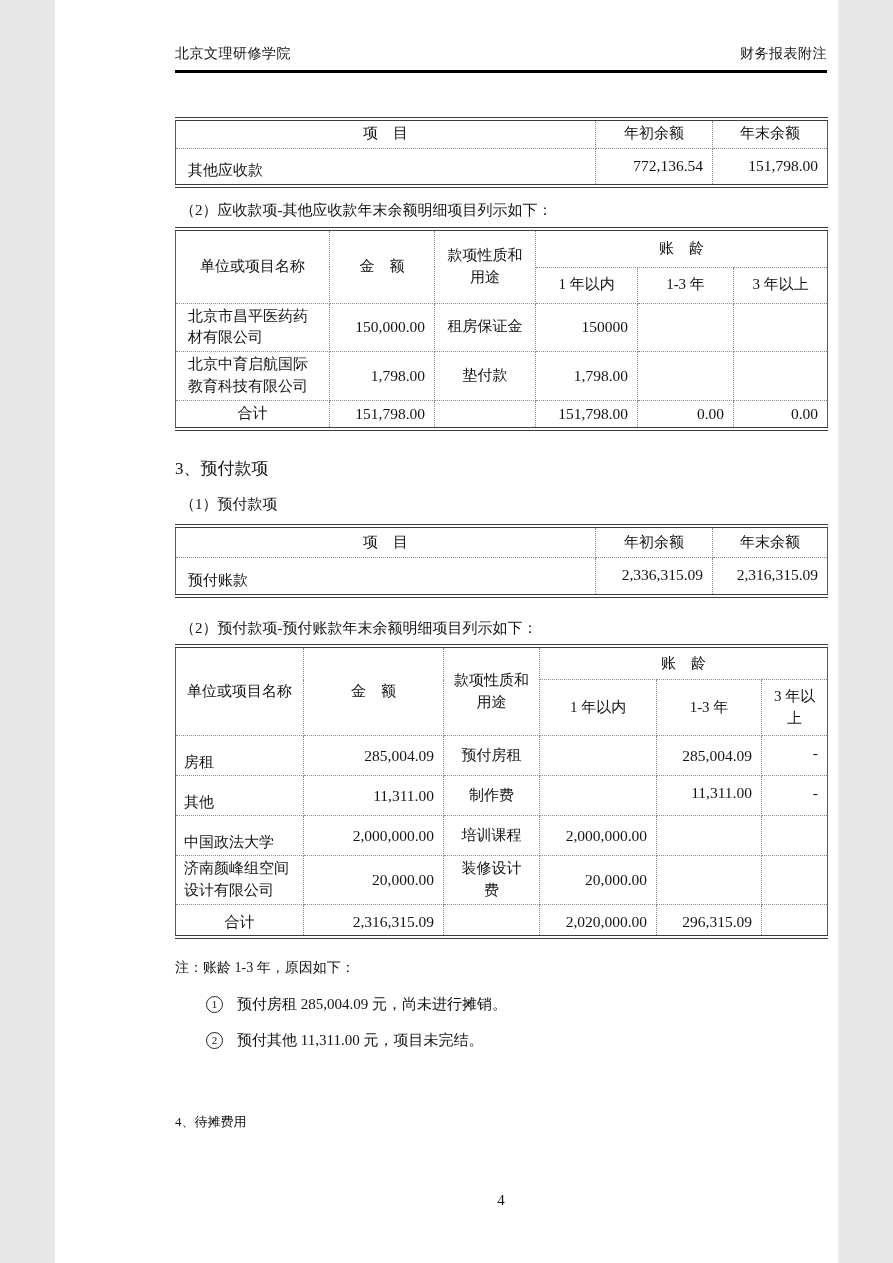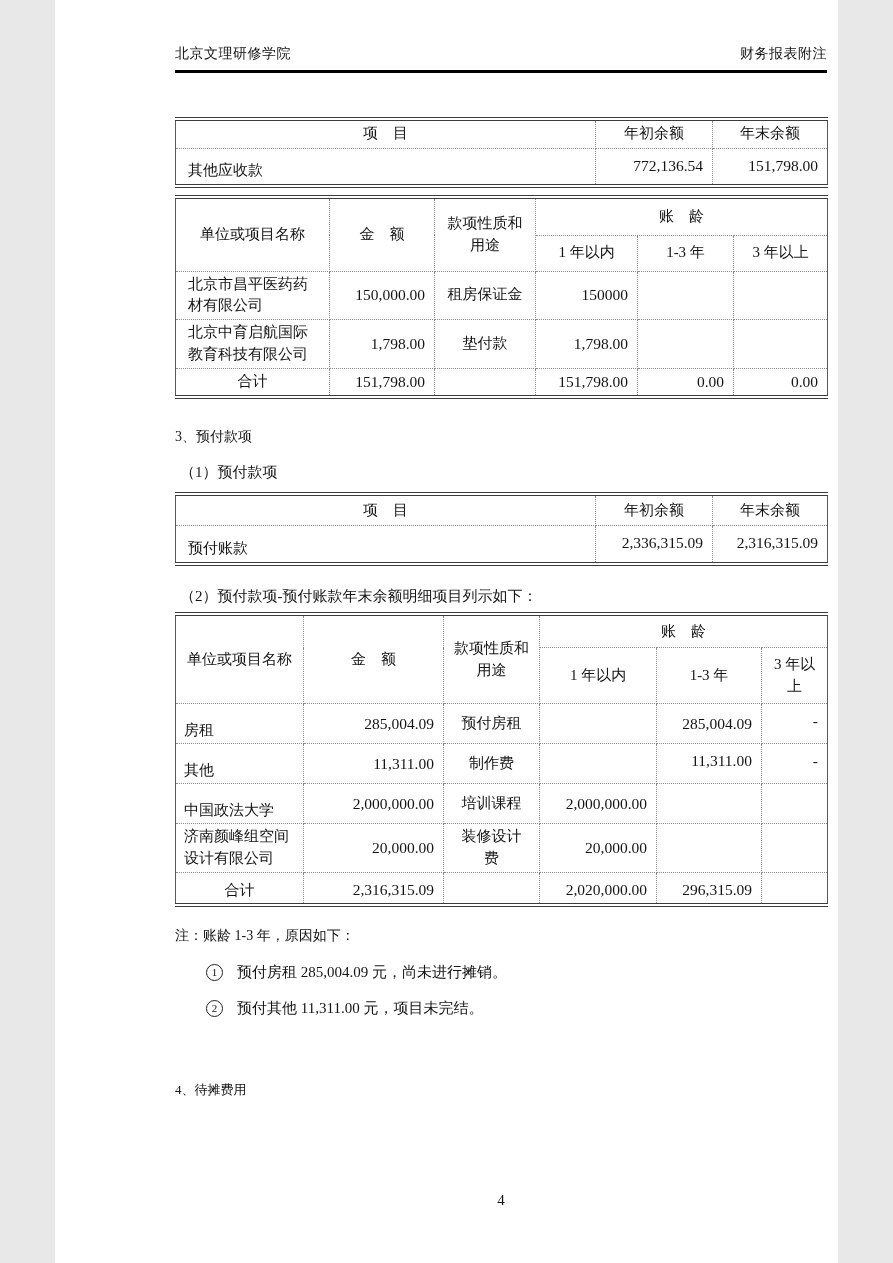--- a/index.html
+++ b/index.html
@@ -33,21 +33,21 @@
   .lbl4 { text-align:left; padding:2px 8px;font-family:Liberation Serif, serif; }
   .num  { text-align:right; padding-right:9px; font-size:15.5px; }
   .ctr  { text-align:center; }
   .va-t { vertical-align:top; padding-top:6px; }
   .va-b { vertical-align:bottom; }
 
   .caption { font-size:15px; line-height:20px; }
   .mt-t1   { margin-top:44px; }
   .cap1    { margin-top:12px; margin-left:5px; }
   .mt-t2   { margin-top:7px; }
-  .sec     { font-size:14px; line-height:21px; margin-top:27px; }
+  .sec     { font-size:17px; line-height:21px; margin-top:27px; }
   .sub     { font-size:15px; line-height:20px; margin-top:15px; margin-left:5px; }
   .mt-t3   { margin-top:10px; }
   .cap2    { margin-top:20px; margin-left:5px; }
   .mt-t4   { margin-top:6px; }
   .note-intro { font-size:14px; line-height:20px; margin-top:19px; }
   .note-item  { display:flex; align-items:center; margin-left:31px; font-size:15px; line-height:22px; }
   .note-item.first { margin-top:15px; }
   .note-item.second { margin-top:14px; }
   .circ {
     display:inline-flex; width:17px; height:17px; border:1px solid #222; border-radius:50%;
@@ -90,20 +90,21 @@
         <th>年末余额</th>
       </tr>
       <tr style="height:38px">
         <td class="lbl va-b">其他应收款</td>
         <td class="num va-t">772,136.54</td>
         <td class="num va-t">151,798.00</td>
       </tr>
     </tbody>
       </table>
 
+    <div class="caption cap1">（2）应收款项-其他应收款年末余额明细项目列示如下：</div>
 
     <table class="mt-t2">
       <colgroup>
           <col style="width:154px">
           <col style="width:105px">
           <col style="width:101px">
           <col style="width:102px">
           <col style="width:96px">
           <col style="width:94px">
         </colgroup>

